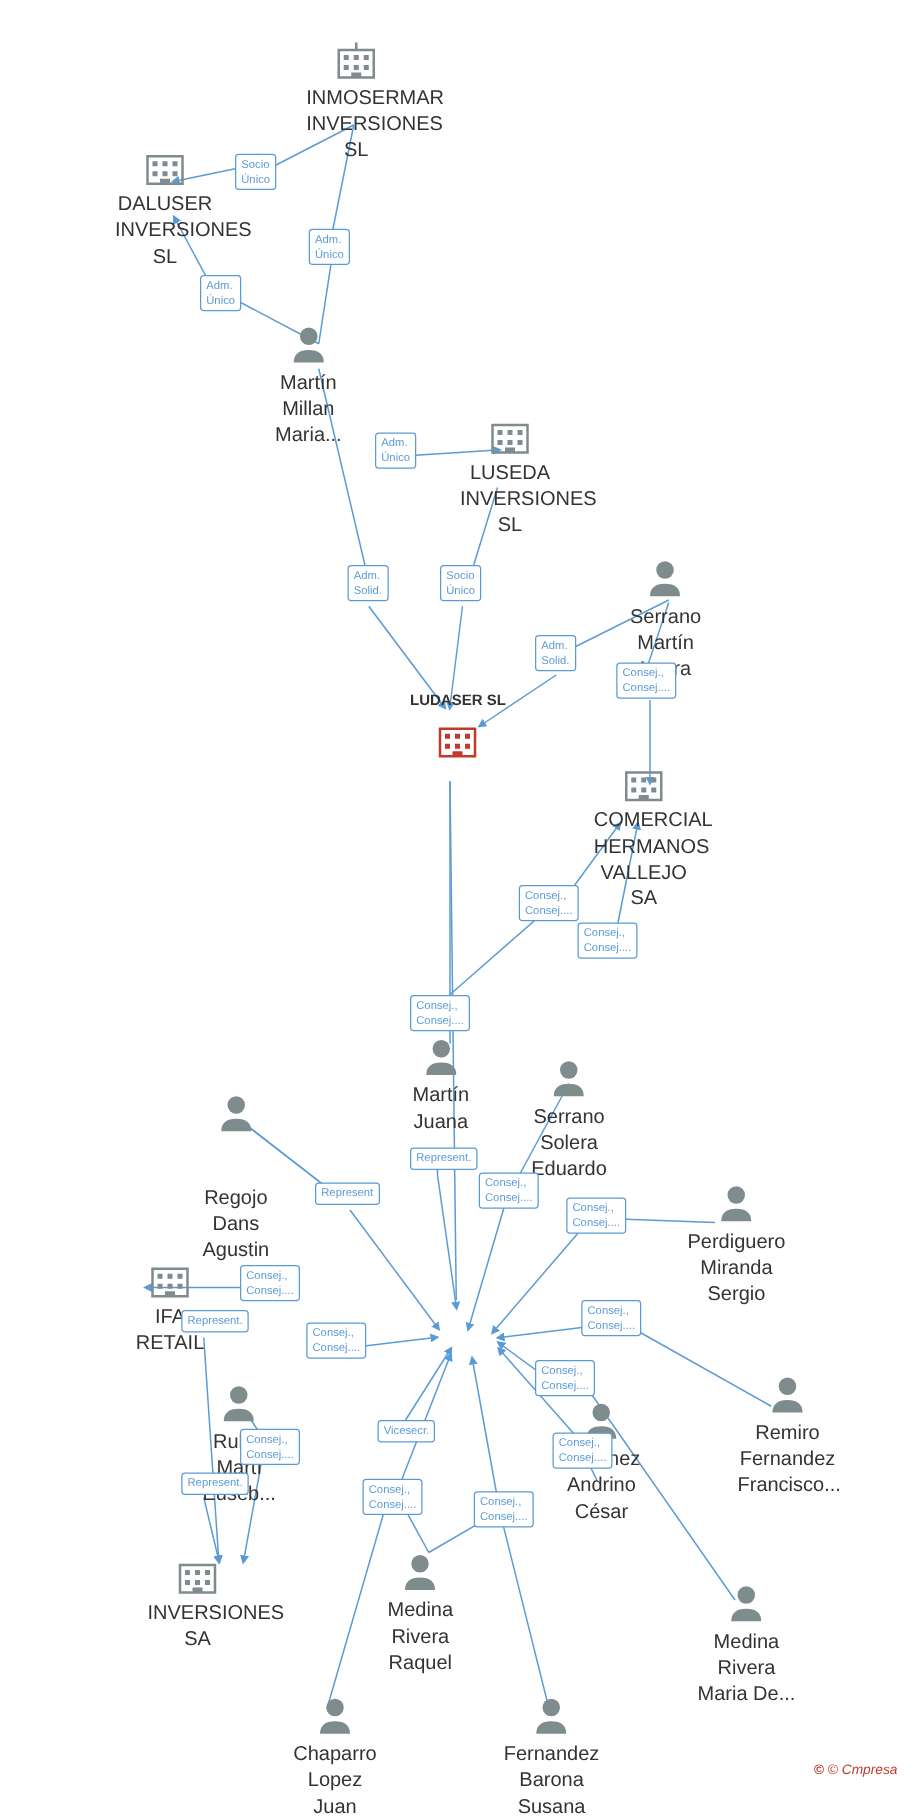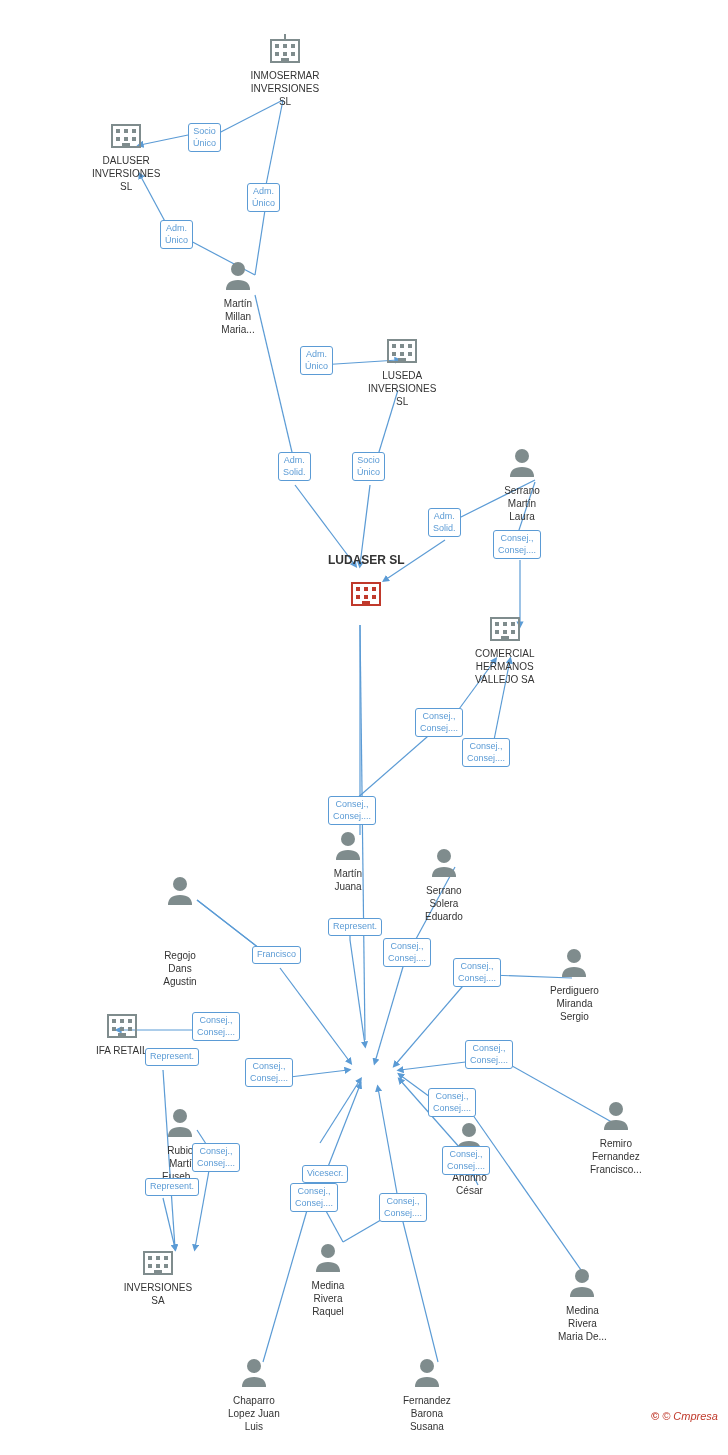--- a/index.html
+++ b/index.html
@@ -47,38 +47,37 @@
       height: 36px;
       display: flex;
       align-items: center;
       justify-content: center;
     }
     .person-icon svg {
       width: 28px;
       height: 32px;
     }
     .node-label {
-      font-size: 10px;
+      font-size: 16px;
       color: #333;
       line-height: 1.3;
       margin-top: 3px;
       max-width: 80px;
     }
     .node-label.bold {
       font-weight: bold;
     }
     .rel-box {
       position: absolute;
       border: 1.5px solid #5b9bd5;
       background: #fff;
       color: #5b9bd5;
       font-size: 9px;
       padding: 2px 4px;
       border-radius: 3px;
-      text-align: center;
       line-height: 1.3;
       cursor: default;
       white-space: nowrap;
     }
     .watermark {
       position: absolute;
       bottom: 8px;
       right: 10px;
       font-size: 11px;
       color: #c0392b;
@@ -448,31 +447,31 @@
   <div class="rel-box" style="left:160px;top:220px;">Adm.<br>Único</div>
   <div class="rel-box" style="left:300px;top:346px;">Adm.<br>Único</div>
   <div class="rel-box" style="left:278px;top:452px;">Adm.<br>Solid.</div>
   <div class="rel-box" style="left:352px;top:452px;">Socio<br>Único</div>
   <div class="rel-box" style="left:428px;top:508px;">Adm.<br>Solid.</div>
   <div class="rel-box" style="left:493px;top:530px;">Consej.,<br>Consej....</div>
   <div class="rel-box" style="left:415px;top:708px;">Consej.,<br>Consej....</div>
   <div class="rel-box" style="left:462px;top:738px;">Consej.,<br>Consej....</div>
   <div class="rel-box" style="left:328px;top:796px;">Consej.,<br>Consej....</div>
   <div class="rel-box" style="left:328px;top:918px;">Represent.</div>
-  <div class="rel-box" style="left:252px;top:946px;">Francisco</div>
+  <div class="rel-box" style="left:252px;top:946px;">Represent</div>
   <div class="rel-box" style="left:383px;top:938px;">Consej.,<br>Consej....</div>
   <div class="rel-box" style="left:453px;top:958px;">Consej.,<br>Consej....</div>
   <div class="rel-box" style="left:192px;top:1012px;">Consej.,<br>Consej....</div>
   <div class="rel-box" style="left:145px;top:1048px;">Represent.</div>
   <div class="rel-box" style="left:245px;top:1058px;">Consej.,<br>Consej....</div>
   <div class="rel-box" style="left:465px;top:1040px;">Consej.,<br>Consej....</div>
   <div class="rel-box" style="left:428px;top:1088px;">Consej.,<br>Consej....</div>
   <div class="rel-box" style="left:192px;top:1143px;">Consej.,<br>Consej....</div>
   <div class="rel-box" style="left:145px;top:1178px;">Represent.</div>
-  <div class="rel-box" style="left:302px;top:1165px;">Vicesecr.</div>
+  <div class="rel-box" style="left:302px;top:1136px;">Vicesecr.</div>
   <div class="rel-box" style="left:442px;top:1146px;">Consej.,<br>Consej....</div>
   <div class="rel-box" style="left:290px;top:1183px;">Consej.,<br>Consej....</div>
   <div class="rel-box" style="left:379px;top:1193px;">Consej.,<br>Consej....</div>
 
   <div class="watermark">
     <span style="font-weight:bold;">©</span>
     <span>© Cmpresa</span>
   </div>
 </div>
 

